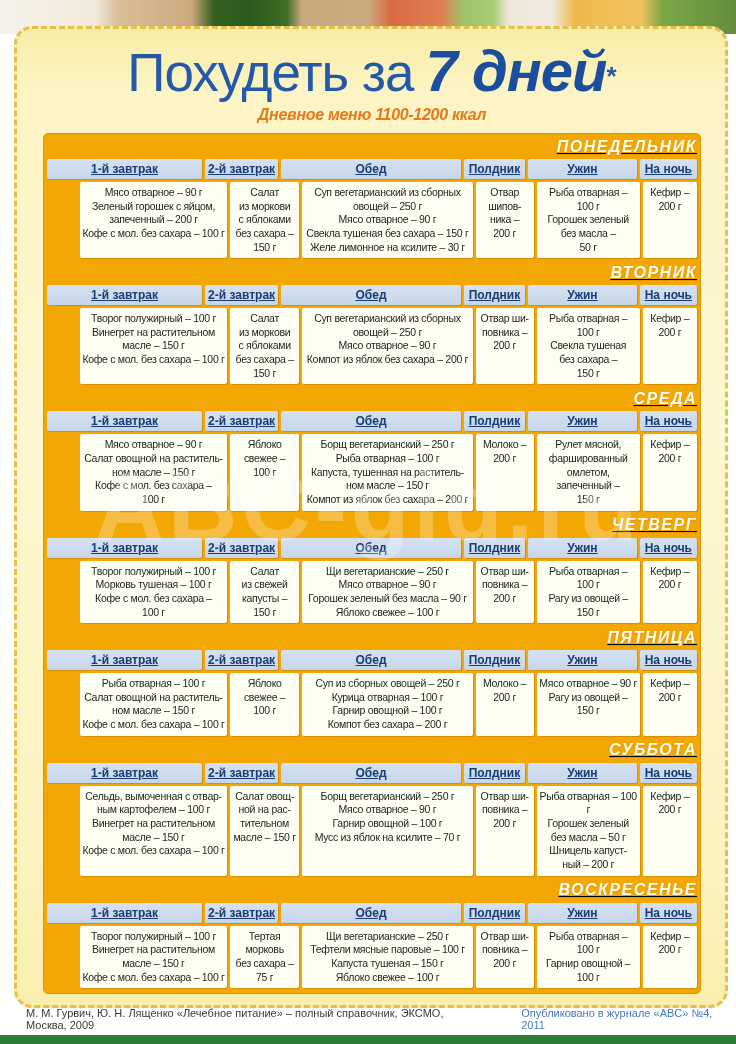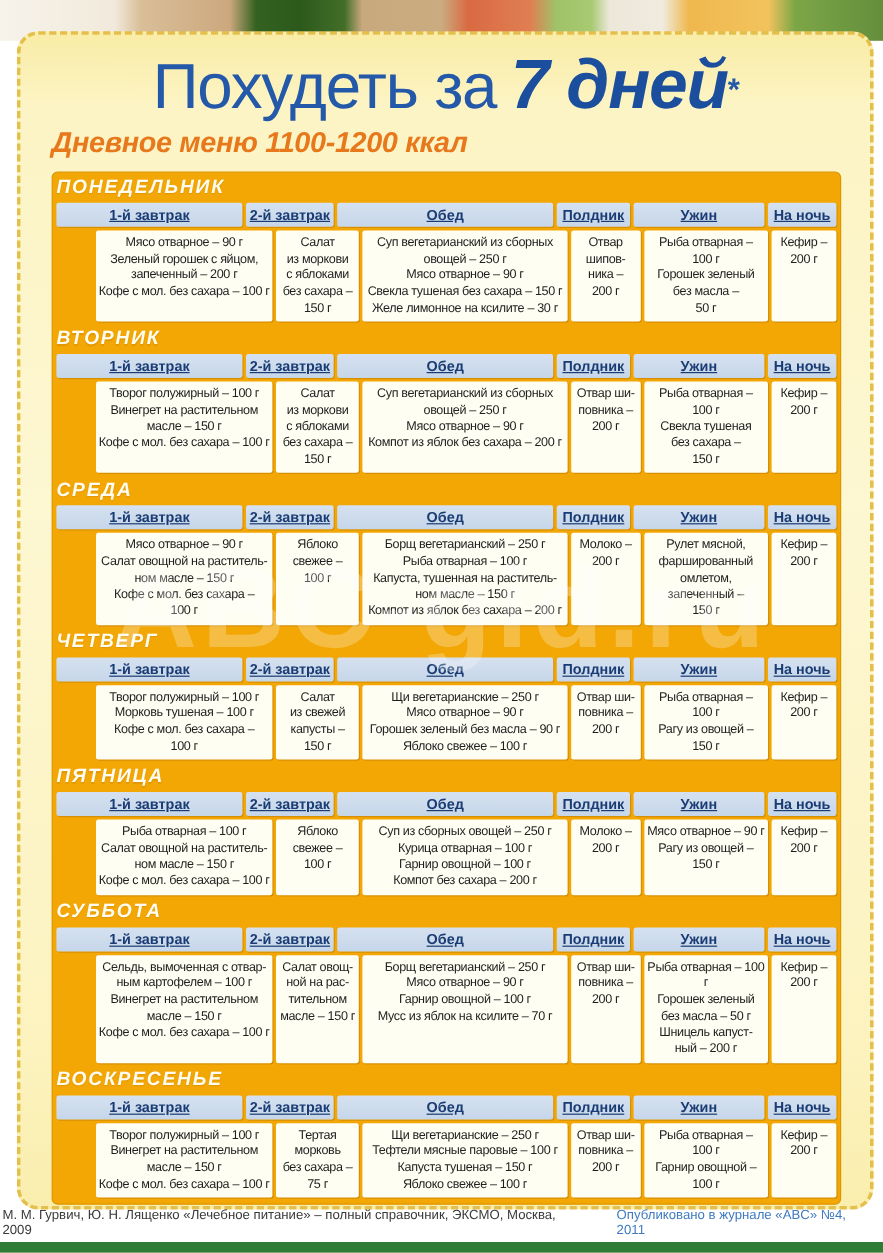--- a/index.html
+++ b/index.html
@@ -27,29 +27,29 @@
     box-sizing:border-box;
     background:linear-gradient(180deg,#f9eca6 0%,#fcf4c4 6%,#fdf7d2 40%,#fcf3c0 85%,#faeeae 100%);
     border:3px dashed #e4bf4c;border-radius:18px;
     padding:6px 24px 8px 26px;overflow:hidden;
   }
   .title-row{ text-align:center;margin-top:2px;white-space:nowrap;color:#2458a8; }
   .title-part1{ font-size:53px;font-weight:400;letter-spacing:-1px; }
   .title-part2{ font-size:58px;font-weight:bold;font-style:italic;letter-spacing:-1px;color:#1c4e9e;margin-left:12px; }
   .title-asterisk{ font-size:26px;font-weight:bold;color:#2458a8;vertical-align:super; }
   .subtitle{
-    font-size:24px;font-weight:bold;font-style:italic;
+    text-align:center;font-size:16px;font-weight:bold;font-style:italic;
     color:#e7781c;margin-top:2px;letter-spacing:-0.3px;
   }
   
   .menu-table{
     margin-top:9px;background:#f3a705;border:1px solid #dd9600;
     border-radius:5px;padding:0 3px 3px 3px;
   }
-  .day-band{ height:25px;display:flex;align-items:center;justify-content:flex-start; }
+  .day-band{ height:25px;display:flex;align-items:center;justify-content:flex-end;text-decoration:underline; }
   .day-name{
     color:#fffdf2;font-weight:bold;font-style:italic;font-size:16px;
     letter-spacing:1.5px;text-shadow:0 1px 1px rgba(200,130,0,.45);
   }
   .grid{ display:grid;grid-template-columns:157fr 74fr 182fr 62fr 110fr 58fr;gap:3px; }
   .hdr-cell{
     background:linear-gradient(180deg,#d5e1f0 0%,#c6d6e9 100%);
     color:#1a3c74;font-weight:bold;font-size:12px;text-align:center;
     padding:3px 1px;border-radius:2px;white-space:nowrap;overflow:hidden;
     box-shadow:1px 1px 0 rgba(160,100,0,.35);
@@ -63,21 +63,21 @@
     box-shadow:1px 1px 0 rgba(160,100,0,.35);
   }
   
   .watermark{
     position:absolute;top:452px;left:0;width:100%;text-align:center;
     font-size:96px;font-weight:bold;letter-spacing:4px;
     color:rgba(255,255,255,0.26);pointer-events:none;z-index:5;
   }
   
   .footer{
-    position:absolute;left:2px;right:10px;bottom:13px;
+    position:absolute;left:26px;right:10px;bottom:13px;
     display:flex;justify-content:space-between;align-items:baseline;
     font-size:11px;
   }
   .footer-source{ color:#3a3a3a; }
   .footer-published{ color:#3f7bc0;margin-left:36px; }
   .green-bar{ position:absolute;left:0;bottom:0;width:736px;height:9px;background:#2f7c36; }
 </style>
 </head>
 <body>
 

